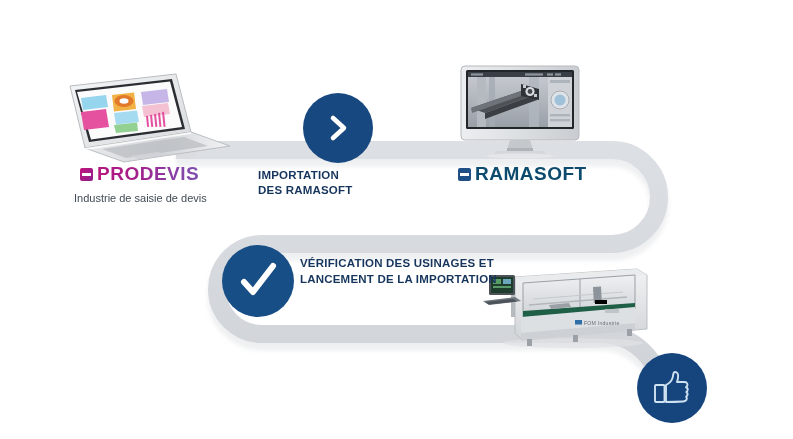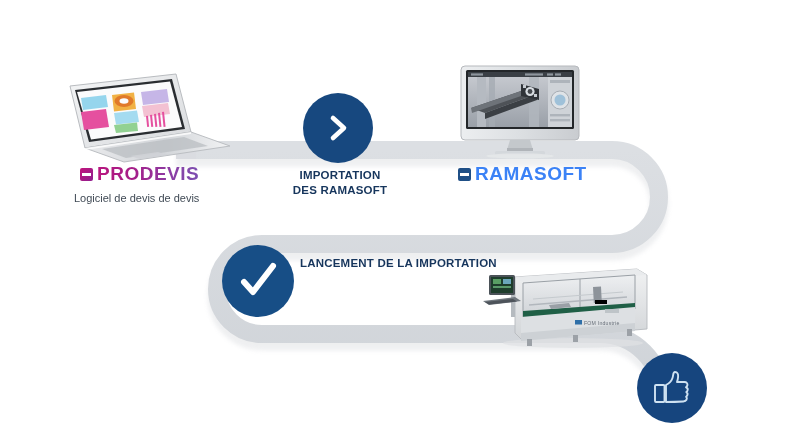--- a/index.html
+++ b/index.html
@@ -51,21 +51,21 @@
     background: #16457e;
   }
 
   
   .step-title {
     position: absolute;
     font-weight: bold;
     color: #16355c;
     letter-spacing: 0.2px;
     line-height: 1.28;
-    text-align: center;
+    text-align: left;
   }
   .title-import {
     left: 258px; top: 148px;
     width: 164px;
     font-size: 11.5px;
   }
   .title-verif {
     left: 300px; top: 236px;
     width: 200px;
     font-size: 11.5px;
@@ -122,21 +122,21 @@
     margin-right: 4px;
   }
   .logo-ramasoft .logo-mark::after {
     content: "";
     position: absolute;
     left: 2px; top: 5.5px;
     width: 9px; height: 2.5px;
     background: #ffffff;
   }
   .logo-ramasoft .logo-text {
-    color: #3b82f6;
+    color: #0c4a6e;
     text-align: right;
   }
 
   .caption {
     position: absolute;
     font-size: 11px;
     color: #404a55;
     white-space: nowrap;
   }
   .caption-prodevis { left: 74px; top: 172px; }
@@ -346,29 +346,30 @@
                C36.4 20.8 37 22 36.6 23.3 C36.3 24.5 35.3 25.1 35.3 25.1 C36.4 25.7 36.8 26.9 36.4 28.1
                C36.1 29.1 35.1 29.7 35.1 29.7 C36 30.5 36.1 31.7 35.5 32.8 C34.9 33.9 33.8 34.4 32.3 34.5
                C29 34.7 19 35 15 35 Z" fill="none" stroke="#cfe2f2" stroke-width="1.9" stroke-linejoin="round"></path>
     </svg>
   </div>
 
   <div class="logo logo-prodevis">
     <span class="logo-mark"></span>
     <span class="logo-text">PRODEVIS</span>
   </div>
-  <div class="caption caption-prodevis">Logiciel de devis de devis</div>
+  <div class="caption caption-prodevis">Industrie de saisie de devis</div>
 
   <div class="logo logo-ramasoft">
     <span class="logo-mark"></span>
     <span class="logo-text">RAMASOFT</span>
   </div>
 
   <div class="step-title title-import">
     <div>IMPORTATION</div>
     <div>DES RAMASOFT</div>
   </div>
 
   <div class="step-title title-verif">
+    <div>VÉRIFICATION DES USINAGES ET</div>
     <div>LANCEMENT DE LA IMPORTATION</div>
   </div>
 
 </div>
 
 </body></html>

